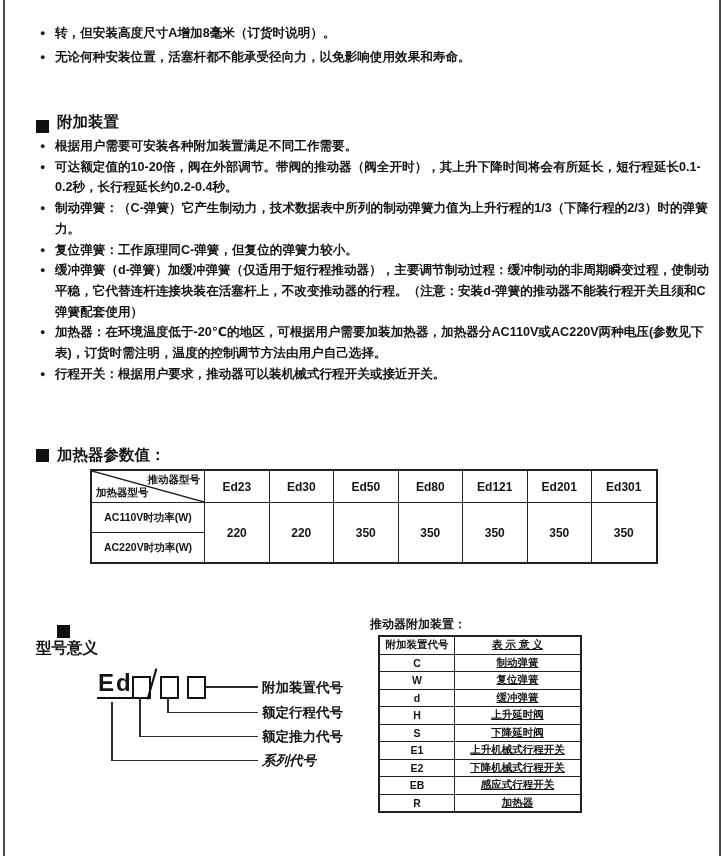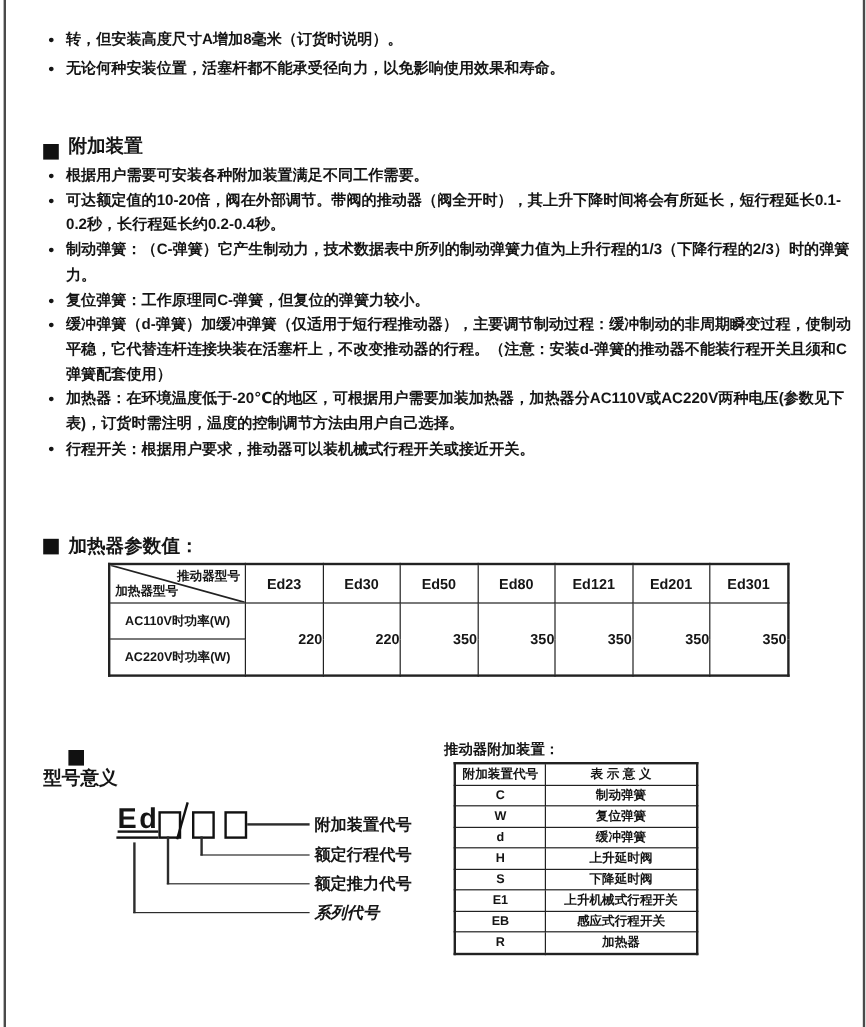--- a/index.html
+++ b/index.html
@@ -31,30 +31,30 @@
     position:absolute; left:90px; top:469px;
     border-collapse:collapse; table-layout:fixed;
     border:2px solid #222; font-size:12px;
   }
   #heater-table th, #heater-table td {
     border:1.6px solid #222; text-align:center; padding:0; font-weight:bold;
   }
   #heater-table th.corner { width:112px; height:31px; position:relative; }
   #heater-table th.colh { width:63.5px; }
   #heater-table td.rl { width:112px; height:29px; font-size:10.5px; }
-  #heater-table td.val { vertical-align:middle;text-align:right; }
+  #heater-table td.val { vertical-align:middle; }
   .diag { position:absolute; left:0; top:0; width:100%; height:100%; }
   .ctop { position:absolute; top:2px; right:4px; font-size:10.5px; }
   .cbot { position:absolute; bottom:2px; left:4px; font-size:10.5px; }
 
   
   .abs { position:absolute; }
   #model-ed {
     left:97px; top:669px; font-size:24px; font-weight:bold; letter-spacing:2px;
-    border-bottom:2.5px solid #111; padding:0 3px 1px 1px; line-height:27px;text-decoration:underline;
+    border-bottom:2.5px solid #111; padding:0 3px 1px 1px; line-height:27px;
   }
   .mbox { position:absolute; width:15px; height:19px; border:2px solid #111; top:676px; background:#fff; }
   #mbox-1 { left:132px; } #mbox-2 { left:160px; } #mbox-3 { left:187px; }
   #slash { left:151px; top:668px; width:2px; height:32px; background:#111; transform:rotate(16deg); }
   .hline { position:absolute; height:1.6px; background:#2c2c2c; }
   .vline { position:absolute; width:1.6px; background:#2c2c2c; }
   #lnA-h { left:206px; top:686px; width:52px; }
   #lnB-v { left:167px; top:697px; height:16px; }
   #lnB-h { left:167px; top:711.5px; width:91px; }
   #lnC-v { left:139px; top:697px; height:40px; }
@@ -68,21 +68,21 @@
   #codes-title { position:absolute; left:370px; top:616px; font-size:12px; font-weight:bold; }
   #codes-table {
     position:absolute; left:378px; top:635px;
     border-collapse:collapse; table-layout:fixed;
     border:2px solid #222; font-size:10.5px;
   }
   #codes-table th, #codes-table td {
     border:1.5px solid #222; text-align:center; padding:0; height:16.5px; font-weight:bold;
   }
   #codes-table .c1 { width:74px; }
-  #codes-table .c2 { width:125px; }
+  #codes-table .c2 { width:125px;text-decoration:underline; }
 </style>
 </head>
 <body>
 
 <div class="page">
   <div class="edge edge-left"></div>
   <div class="edge edge-right"></div>
 
   <div id="intro-bullets" class="bullets">
       <div class="bline"><span class="dot">●</span></div>
@@ -200,20 +200,24 @@
         </tr>
         <tr>
           <td class="c1">S</td>
           <td class="c2">下降延时阀</td>
         </tr>
         <tr>
           <td class="c1">E1</td>
           <td class="c2">上升机械式行程开关</td>
         </tr>
         <tr>
+          <td class="c1">E2</td>
+          <td class="c2">下降机械式行程开关</td>
+        </tr>
+        <tr>
           <td class="c1">EB</td>
           <td class="c2">感应式行程开关</td>
         </tr>
         <tr>
           <td class="c1">R</td>
           <td class="c2">加热器</td>
         </tr>
       </tbody>
   </table>
 </div>

